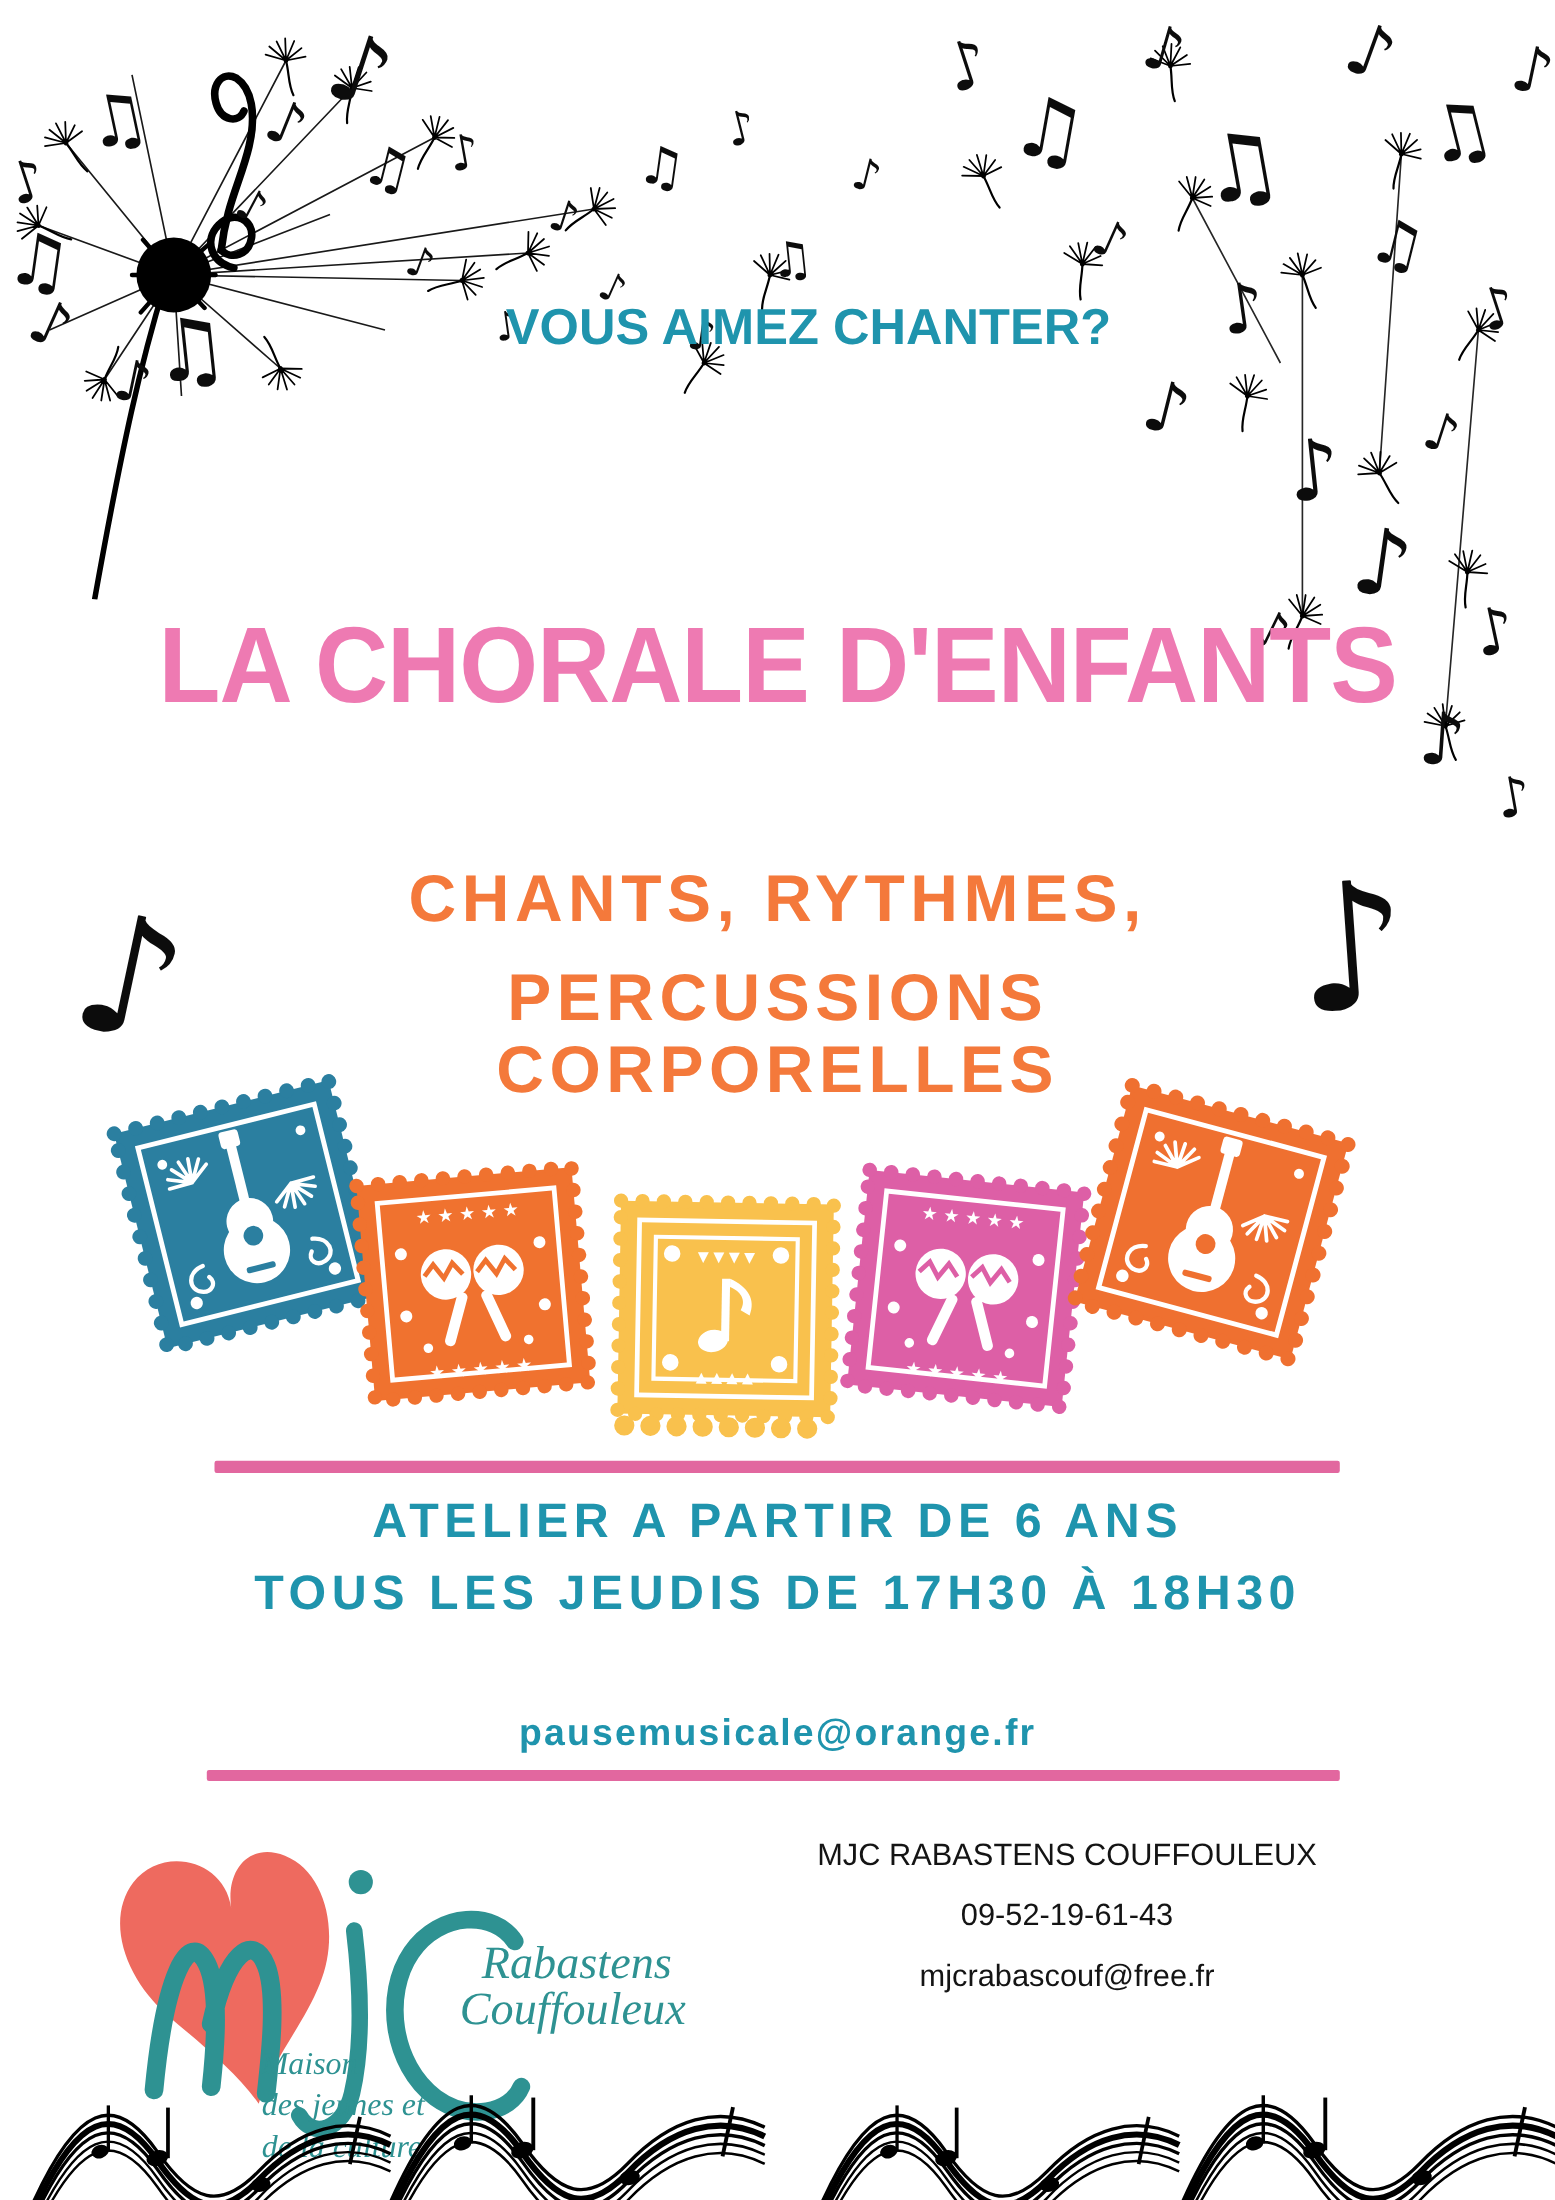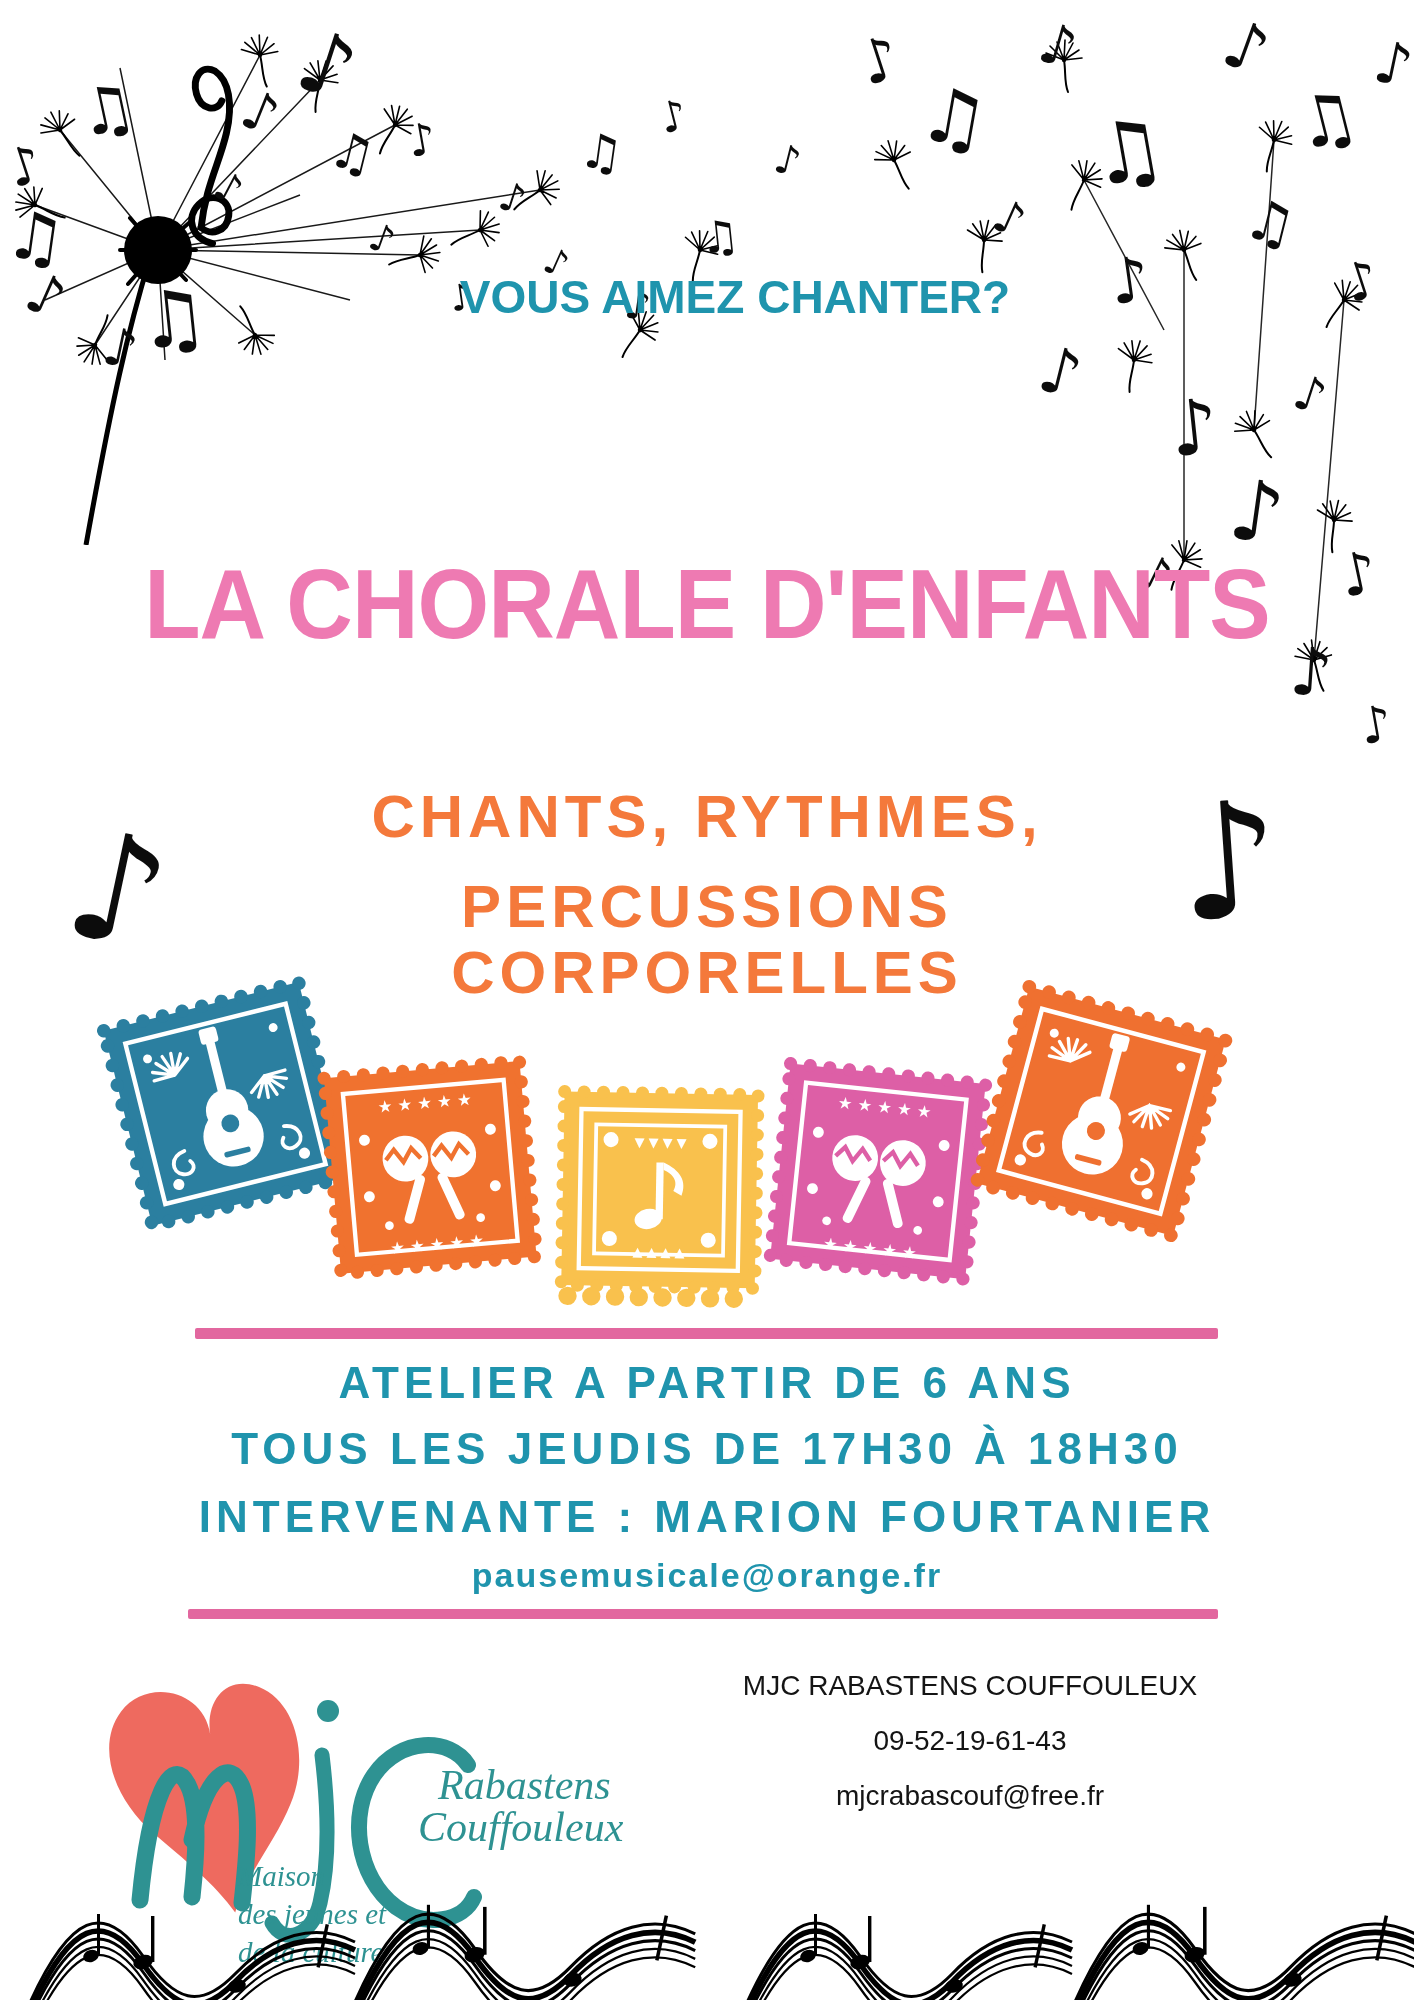--- a/index.html
+++ b/index.html
@@ -270,21 +270,20 @@
           <circle cx="158" cy="44" r="4" fill="#fff"></circle>
         <use href="#icon-guitar-sym"></use>
       </svg>
     </div>
   </div>
 
   <div class="divider" style="left:195px;top:1328px;width:1023px;height:11px"></div>
 
   <div class="center detail" style="top:1358px">ATELIER A PARTIR DE 6 ANS</div>
   <div class="center detail" style="top:1424px">TOUS LES JEUDIS DE 17H30 À 18H30</div>
-  <div class="center detail" style="top:1492px">INTERVENANTE : MARION FOURTANIER</div>
   <div class="center email" style="top:1556px">pausemusicale@orange.fr</div>
 
   <div class="divider" style="left:188px;top:1609px;width:1030px;height:10px"></div>
 
   <div class="deco" style="left:70px;top:1645px;width:640px;height:360px">
     <svg width="640" height="360" viewBox="0 0 640 360">
       <path transform="rotate(-8 140 160)" d="M150,90 C150,45 95,25 65,55 C35,85 45,140 80,180 C105,208 135,240 150,270 C165,235 200,205 220,170 C245,128 240,70 205,50 C175,33 150,55 150,90 Z" fill="#ee6a5f"></path>
       <g fill="none" stroke-linecap="round" stroke="#2e9292">
         <path stroke-width="17" d="M70,255 C80,150 102,108 118,140 C130,164 126,215 122,252 M122,195 C136,130 160,112 172,142 C182,168 176,222 172,258"></path>
         <path stroke-width="15" d="M252,110 C258,160 260,215 250,258 C242,292 214,300 202,278"></path>

